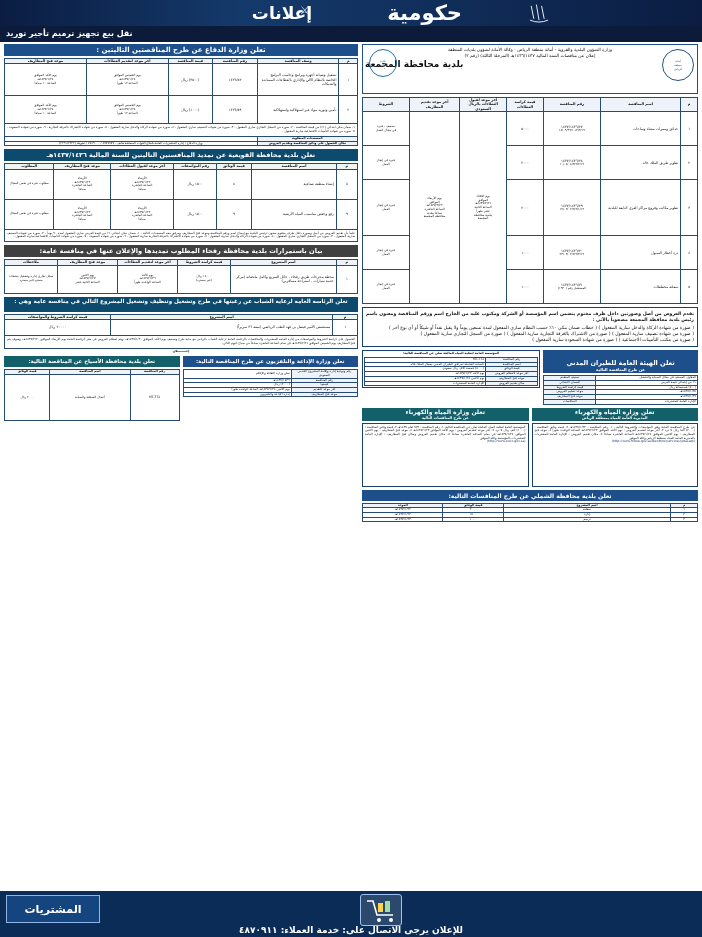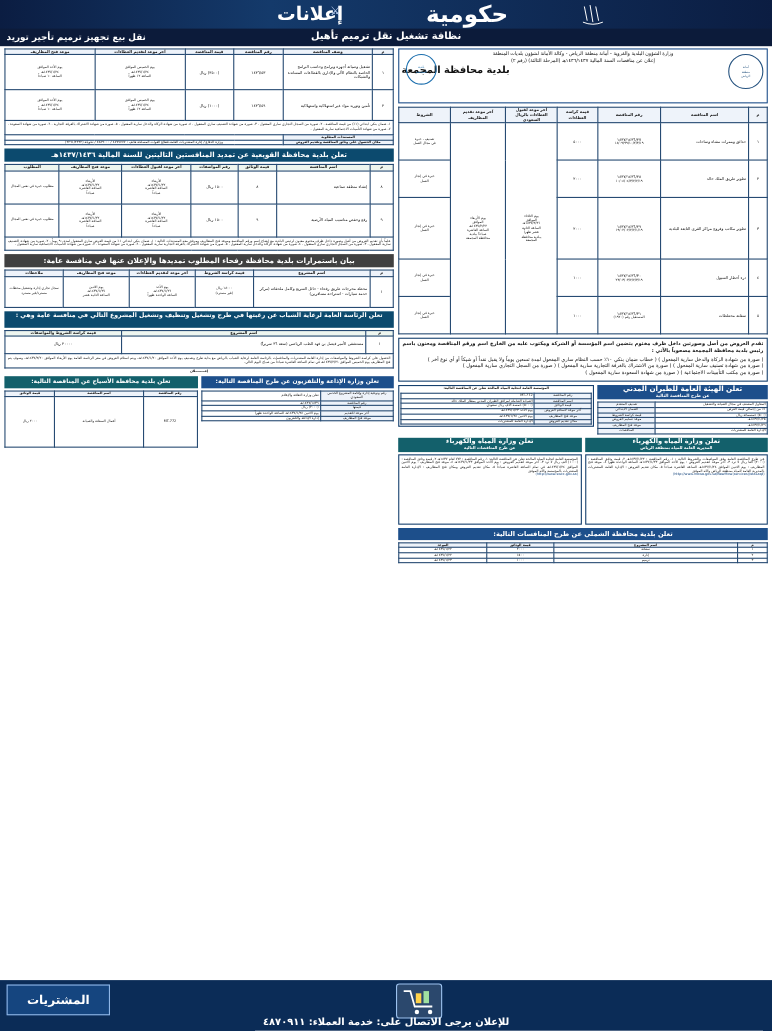--- a/index.html
+++ b/index.html
@@ -66,21 +66,20 @@
 
   <div class="masthead">
     <div class="mast-strip"></div>
     <div class="mast-title">حكومية</div>
     <div class="mast-title2">إعلانات</div>
     <svg class="mast-logo" viewBox="0 0 40 34">
       <path d="M8 6 L12 26 M16 4 L20 28 M24 6 L28 26" stroke="#ffffff" stroke-width="1.4" fill="none"></path>
       <path d="M6 28 Q20 34 34 28" stroke="#ffffff" stroke-width="1.4" fill="none"></path>
     </svg>
     <div class="mast-sword">⚔</div>
-    <div class="mast-sub">نظافة تشغيل نقل ترميم تأهيل</div>
   </div>
   <div style="position:absolute;top:29px;left:6px;font-size:8px;color:#fff;font-weight:bold;z-index:5">نقل بيع تجهيز ترميم تأجير توريد</div>
 
   <div class="colR">
 
     <div class="muni box">
       <div class="seal">أمانة<br>منطقة<br>الرياض</div>
       <div class="stamp">بلدية<br>المجمعة</div>
       <div class="ar1">وزارة الشؤون البلدية والقروية - أمانة منطقة الرياض - وكالة الأمانة لشؤون بلديات المنطقة</div>
       <div class="ar1">إعلان عن مناقصات السنة المالية ١٤٣٦/١٤٣٧هـ (المرحلة الثالثة) (رقم ٢)</div>
@@ -176,21 +175,21 @@
       <div class="sm b just">تقدم العروض من أصل وصورتين داخل ظرف مختوم يتضمن اسم المؤسسة أو الشركة ومكتوب عليه من الخارج اسم ورقم المناقصة ومعنون باسم رئيس بلدية محافظة المجمعة مصحوباً بالآتي :</div>
       <div class="sm just" style="margin-top:2px">( صورة من شهادة الزكاة والدخل سارية المفعول ) ( خطاب ضمان بنكي ١٠٪ حسب النظام ساري المفعول لمدة تسعين يوماً ولا يقبل نقداً أو شيكاً أو أي نوع أخر )</div>
       <div class="sm just">( صورة من شهادة تصنيف سارية المفعول ) ( صورة من الاشتراك بالغرفة التجارية سارية المفعول ) ( صورة من السجل التجاري سارية المفعول )</div>
       <div class="sm just">( صورة من مكتب التأمينات الاجتماعية ) ( صورة من شهادة السعودة سارية المفعول )</div>
     </div>
 
     <div class="vsp"></div>
 
     <div style="display:flex;gap:3px">
       <div style="flex:1">
-        <div class="bar hdrbar" style="height:13px;line-height:6px;padding-top:0">
+        <div class="bar hdrbar" style="height:13px;line-height:6px;padding-top:10px">
           <span class="b" style="font-size:6.5px">تعلن الهيئة العامة للطيران المدني</span><br>
           <span style="font-size:4px">عن طرح المناقصة التالية</span>
         </div>
         <table class="xtiny">
           <tbody>
               <tr>
                 <td class="rt">المقاول المصنف في مجال الصيانة والتشغيل</td>
               <td style="width:34%;background:#eef3fa">تصنيف المتقدم</td>
               </tr>
           <tr>
@@ -316,20 +315,21 @@
         <td>ترميم</td>
         <td>١٠٠٠</td>
         <td>١٤٣٧/١/٢٣هـ</td>
       </tr>
     </tbody>
       </table>
   </div>
 
   <div class="colL">
 
+    <div class="bar hdrbar" style="height:12px;line-height:12px;font-size:7px">تعلن وزارة الدفاع عن طرح المناقصتين التاليتين :</div>
 
     <table class="tiny">
       <tbody>
           <tr style="background:#eef3fa">
         <td class="b" style="width:5%">م</td>
         <td class="b" style="width:22%">وصف المناقصة</td>
         <td class="b" style="width:12%">رقم المناقصة</td>
         <td class="b" style="width:12%">قيمة المناقصة</td>
         <td class="b" style="width:22%">آخر موعد لتقديم العطاءات</td>
         <td class="b" style="width:22%">موعد فتح المظاريف</td>

